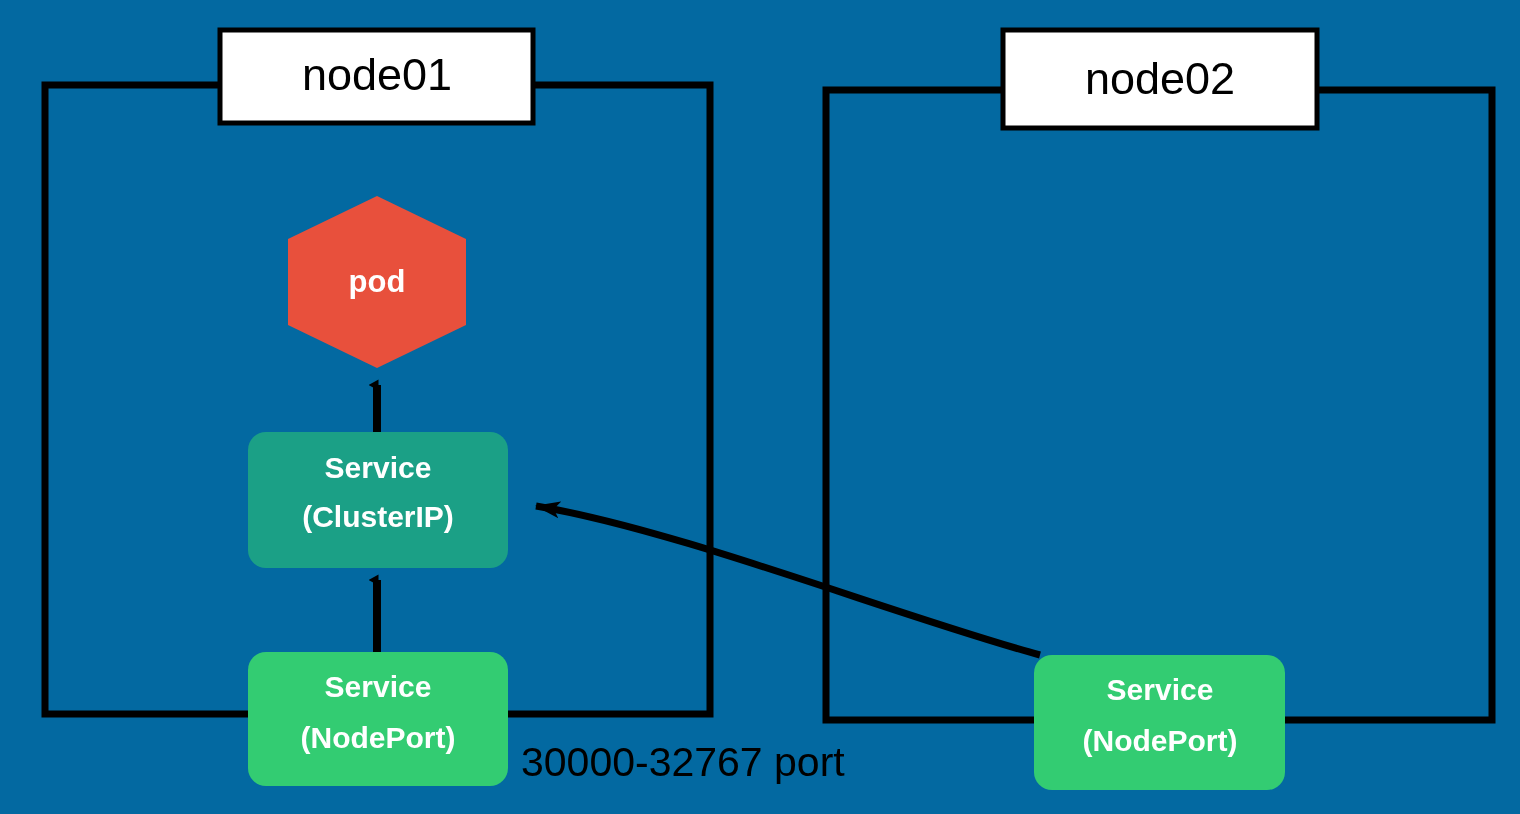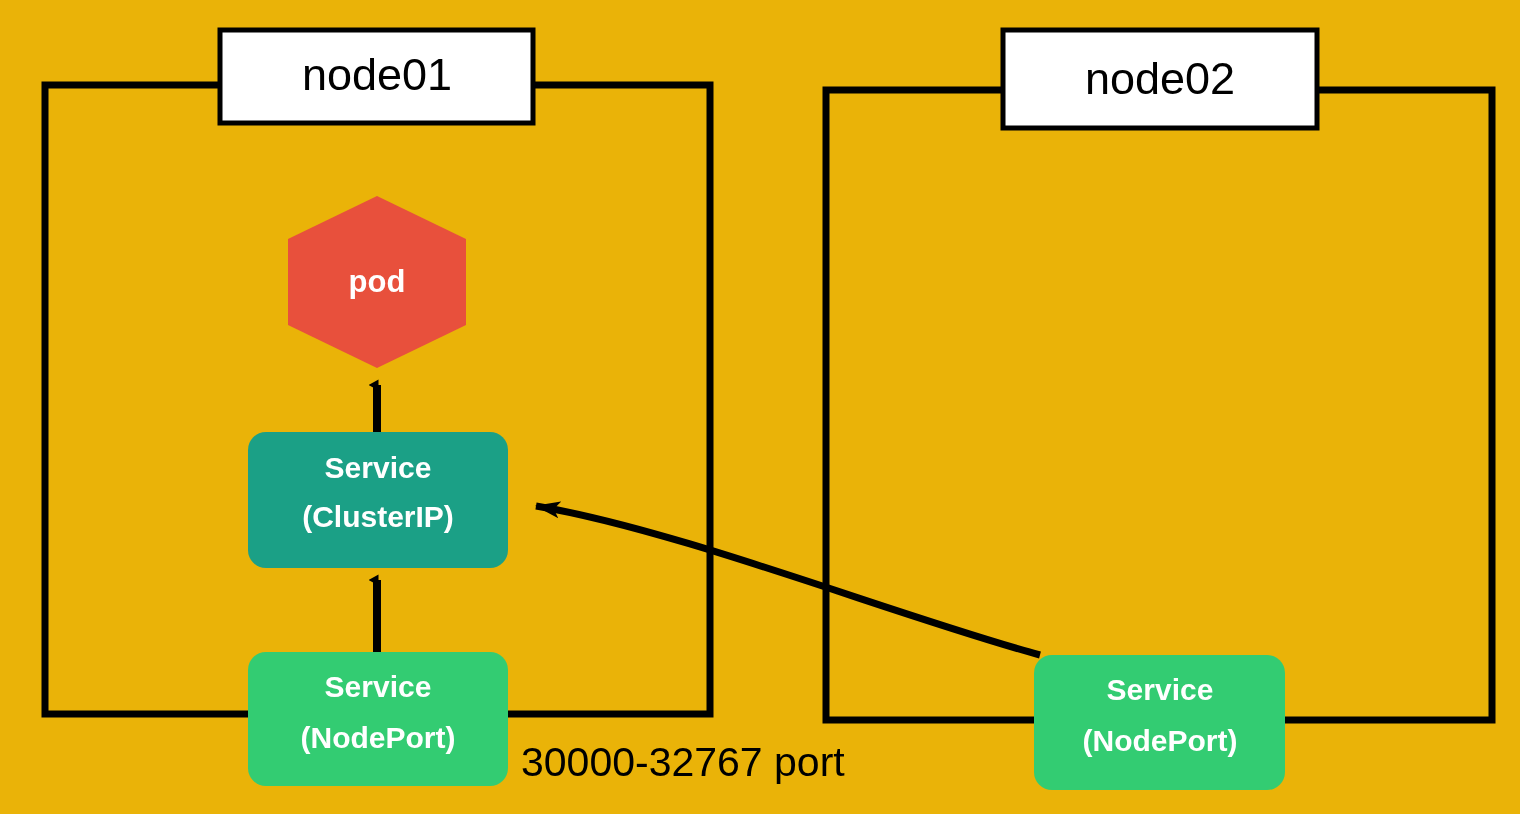--- a/index.html
+++ b/index.html
@@ -4,21 +4,21 @@
 <style>
   html, body {
     margin: 0;
     padding: 0;
     background: #ffffff;
   }
   #canvas {
     position: relative;
     width: 1520px;
     height: 814px;
-    background: #eab308;
+    background: #0369a1;
     overflow: hidden;
     font-family: "Liberation Sans", sans-serif;
   }
   #diagram-svg {
     position: absolute;
     left: 0;
     top: 0;
     width: 1520px;
     height: 814px;
   }

